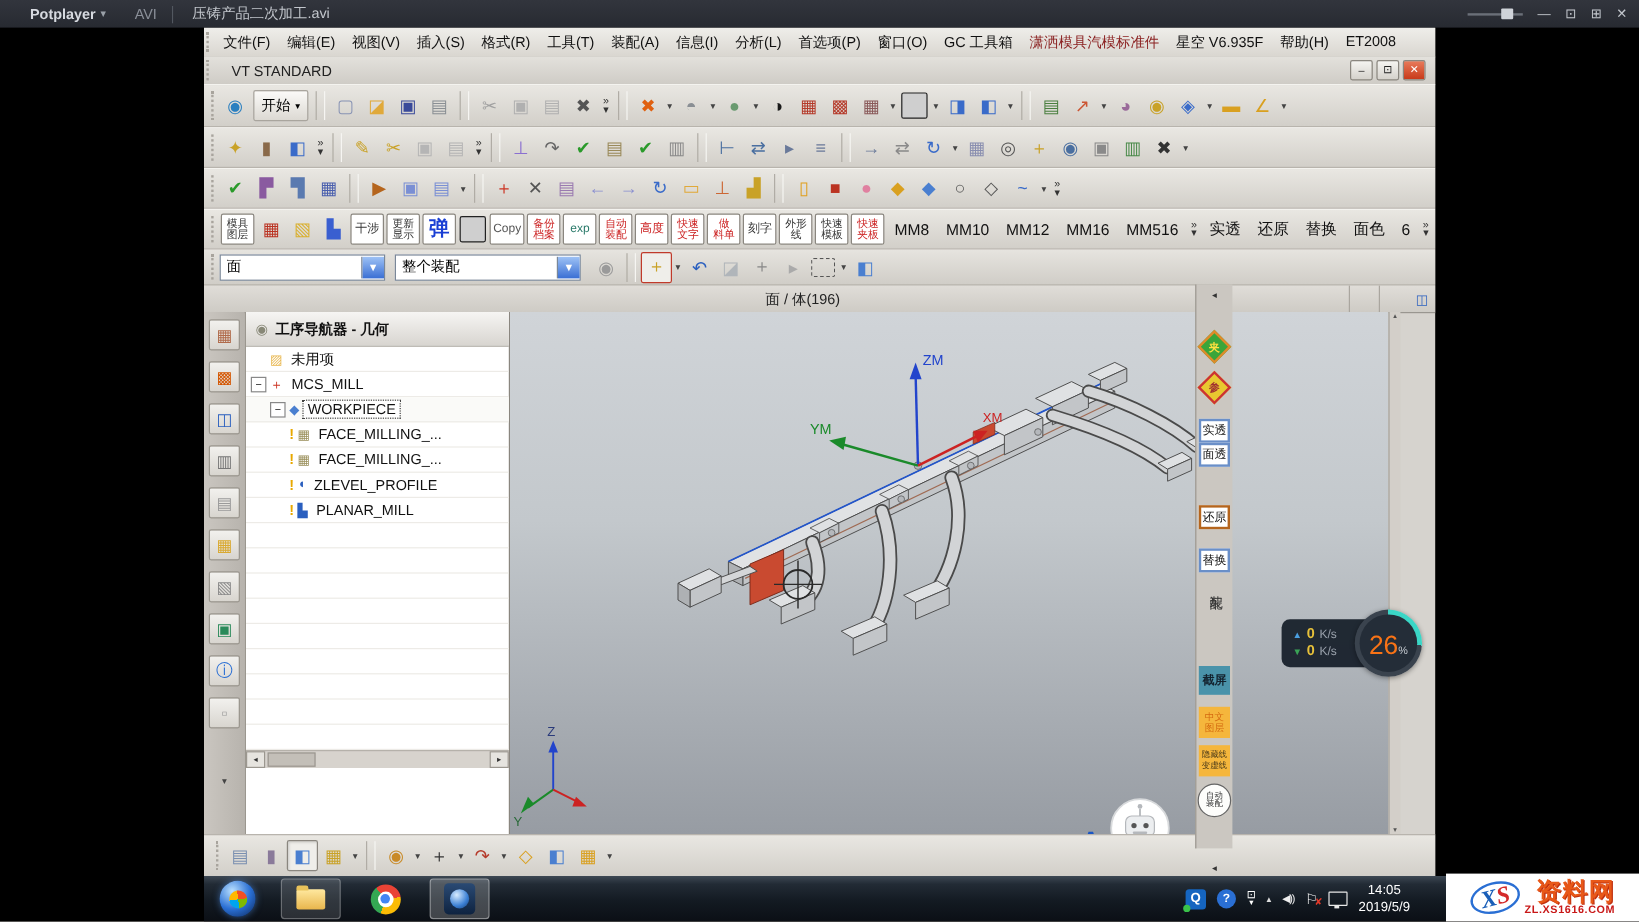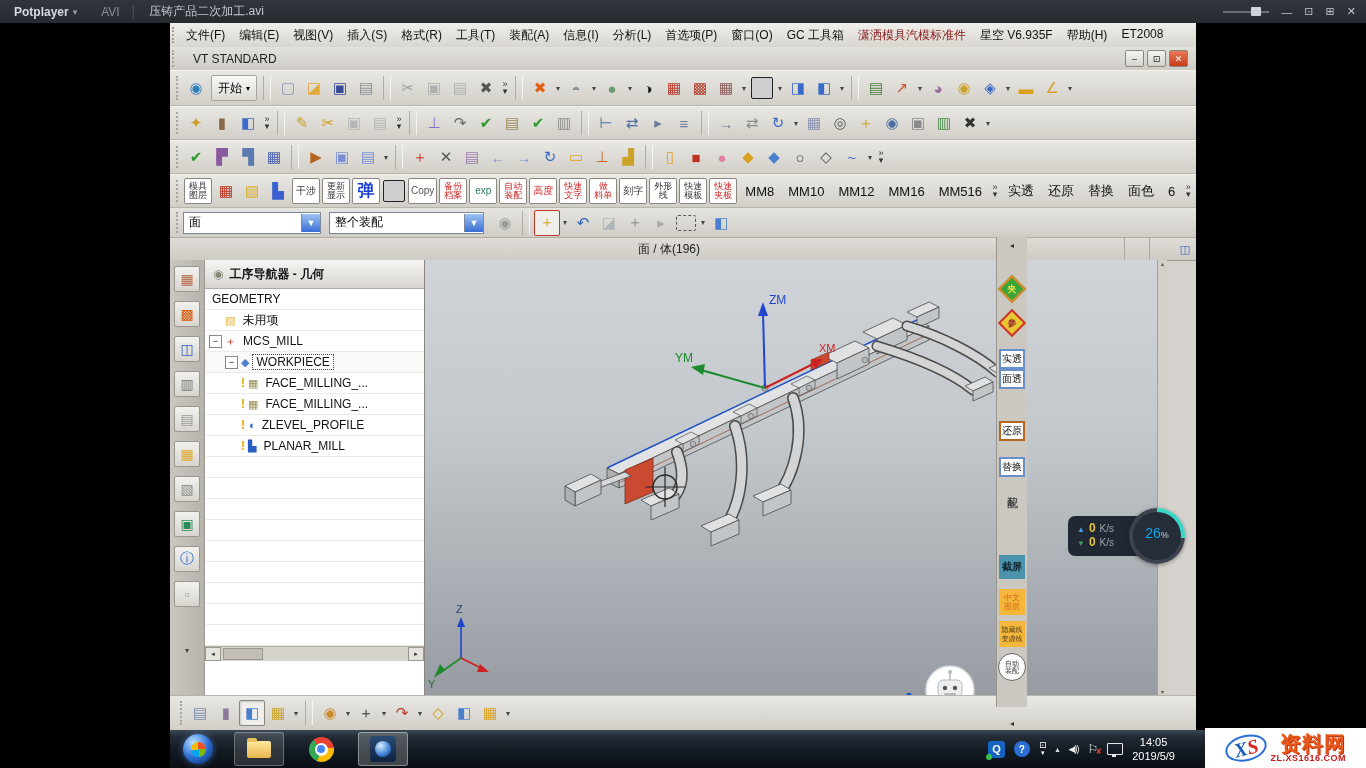--- a/index.html
+++ b/index.html
@@ -2,21 +2,21 @@
 <html><head>
 <meta charset="utf-8">
 <style>
   html,body{margin:0;padding:0}
   body{width:1366px;height:768px;background:#000;position:relative;overflow:hidden;
        font-family:"Liberation Sans","DejaVu Sans",sans-serif;-webkit-font-smoothing:antialiased}
   .abs{position:absolute}
   
   .playerbar{left:0;top:0;width:1366px;height:23px;background:linear-gradient(#32353d,#272a31);
              color:#c8ccd2;display:flex;align-items:center;font-size:12px;z-index:5}
-  .pp-app{margin-left:14px;font-weight:bold;color:#d7dae0}
+  .pp-app{margin-left:25px;font-weight:bold;color:#d7dae0}
   .pp-arrow{font-size:9px;margin:0 6px 0 4px;color:#9aa0a8}
   .pp-codec{color:#8a8f98;margin:0 10px 0 18px}
   .pp-div{color:#565b63;margin-right:12px}
   .pp-file{color:#c2c6cc}
   .pp-right{margin-left:auto;display:flex;align-items:center;gap:12px;margin-right:10px;color:#aab0b8}
   .pp-vol{width:46px;height:2px;background:#6a6f78;position:relative}
   .pp-vol i{position:absolute;right:8px;top:-4px;width:10px;height:9px;background:#cfd3d9;border-radius:1px}
   .pp-ctl{font-size:11px;color:#c2c6cc}
   
   .nx{left:170px;top:23px;width:1026px;height:707px;background:#d6d3ce;z-index:4}
@@ -127,21 +127,21 @@
   .dl-pill{left:1068px;top:516px;width:80px;height:40px;background:rgba(24,33,43,.95);border-radius:7px;
            z-index:40;display:flex;flex-direction:column;justify-content:center;gap:2px;padding-left:9px;box-sizing:border-box}
   .dl-row{display:flex;align-items:baseline;font-size:10px;color:#9aa2ac;gap:4px;line-height:11px}
   .dl-row .ar{font-size:8px}.up .ar{color:#4a9fe0}.dn .ar{color:#3aa356}
   .dl-row b{color:#e8c23a;font-size:12px;font-weight:bold}
   .dl-ring{left:1129px;top:508px;width:56px;height:56px;border-radius:50%;z-index:41;
            background:conic-gradient(#3ad6c6 0deg 94deg,#3a434e 94deg 360deg);
            display:flex;align-items:center;justify-content:center;box-shadow:0 1px 4px rgba(0,0,0,.4)}
   .dl-ring .inner{width:48px;height:48px;border-radius:50%;background:#242d38;display:flex;
                   align-items:baseline;justify-content:center;padding-top:13px;box-sizing:border-box}
-  .dl-ring b{color:#0ea5e9;font-size:14px;font-weight:normal}
+  .dl-ring b{color:#f97316;font-size:22px;font-weight:normal}
   .dl-ring i{color:#c5cad0;font-style:normal;font-size:9px}
   
   .taskbar{left:170px;top:730px;width:1035px;height:38px;z-index:5;
            background:linear-gradient(#3d4854 0%,#222b35 18%,#131a22 55%,#0b0f15 100%)}
   .orb{position:absolute;left:13px;top:4px;width:30px;height:30px;border-radius:50%;
        background:radial-gradient(circle at 35% 28%,#b9e0ff,#2a6fd4 52%,#0e2d63 95%);
        box-shadow:0 0 6px rgba(90,160,255,.5);display:flex;align-items:center;justify-content:center}
   .orb .flag{width:15px;height:15px;border-radius:50%;transform:rotate(-8deg);
        background:conic-gradient(#f25022 0 90deg,#7fba00 90deg 180deg,#00a4ef 180deg 270deg,#ffb900 270deg 360deg)}
   .tkbtn{position:absolute;top:2px;width:50px;height:34px;border-radius:3px;display:flex;align-items:center;justify-content:center}
@@ -490,24 +490,20 @@
       </span>
     <span class="res-arrow">▾</span>
   </div>
 
   <div class="abs tree">
     <div class="tree-hdr">
       <span class="hicon">◉</span>
       <span>工序导航器 - 几何</span>
     </div>
     <div>
-        <div class="trow">
-          <span class="tind" style="width: 4px;"></span>
-          <span class="tlabel">GEOMETRY</span>
-        </div>
         <div class="trow">
           <span class="tind" style="width: 20px;"></span>
           <span class="ticon" style="color: rgb(232, 182, 76);">▨</span>
           <span class="tlabel">未用项</span>
         </div>
         <div class="trow">
           <span class="tind" style="width: 4px;"></span>
           <span class="texp">−</span>
           <span class="ticon" style="color: rgb(204, 51, 34);">＋</span>
           <span class="tlabel">MCS_MILL</span>

